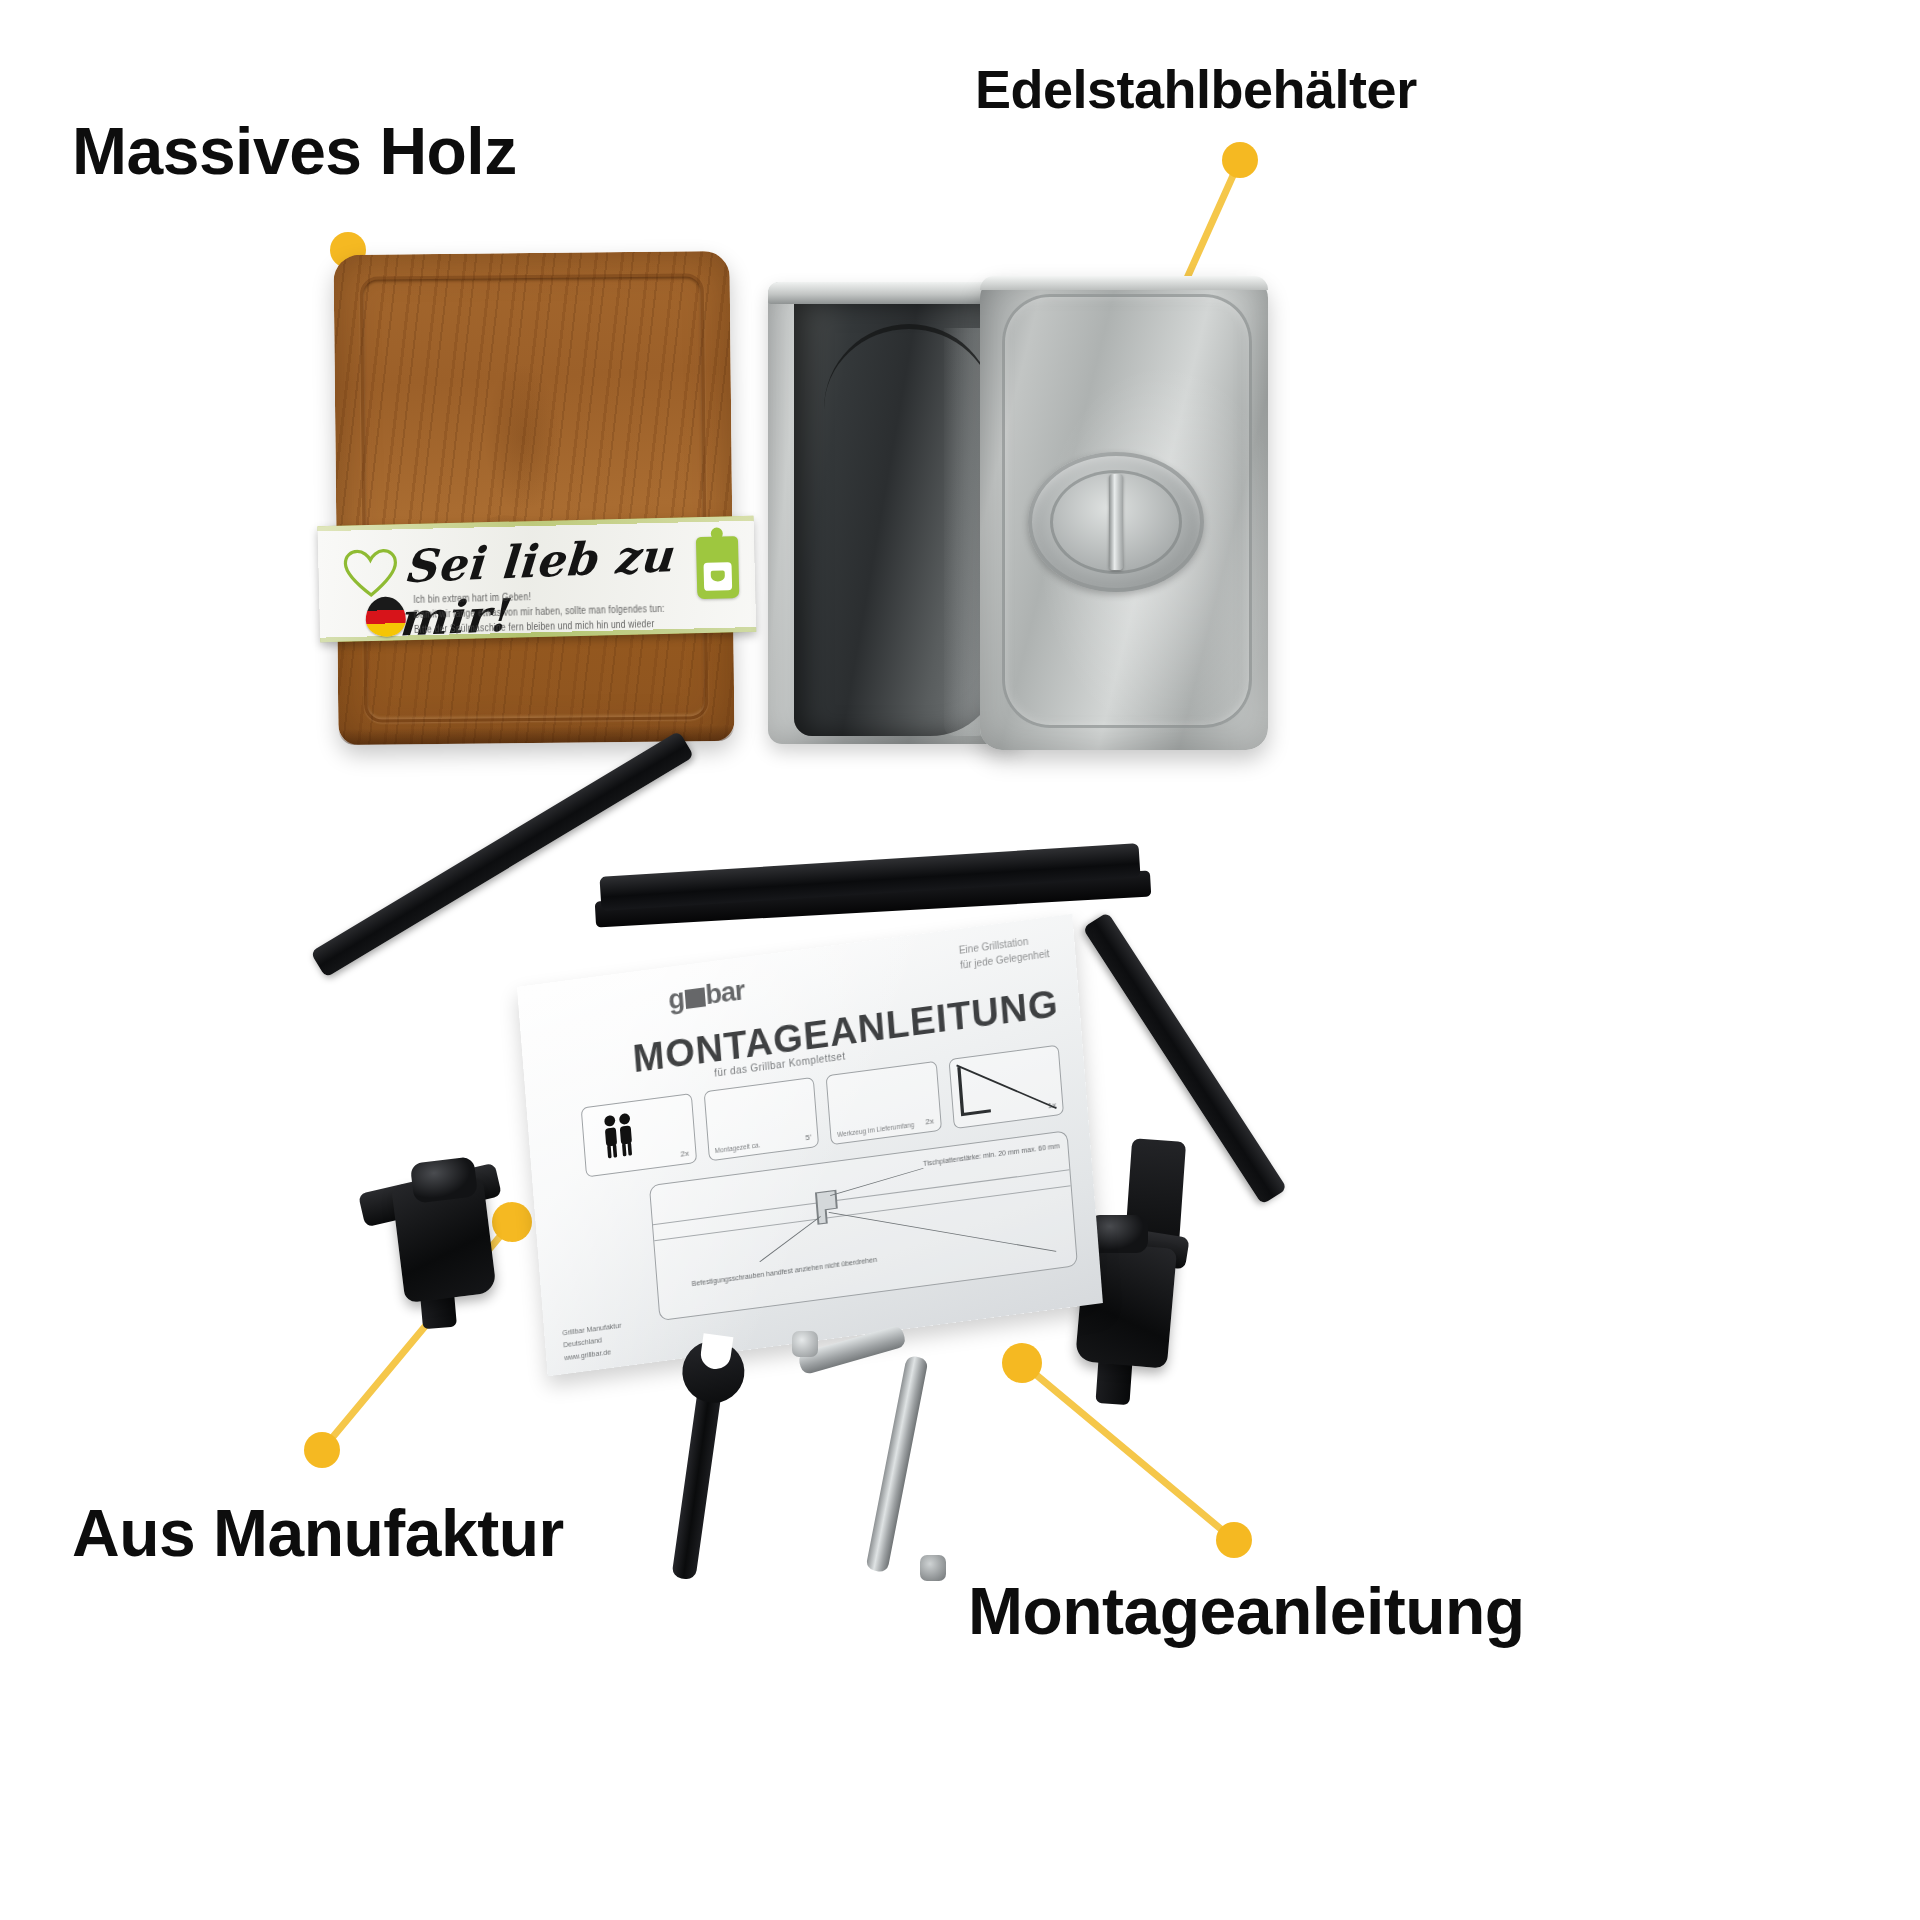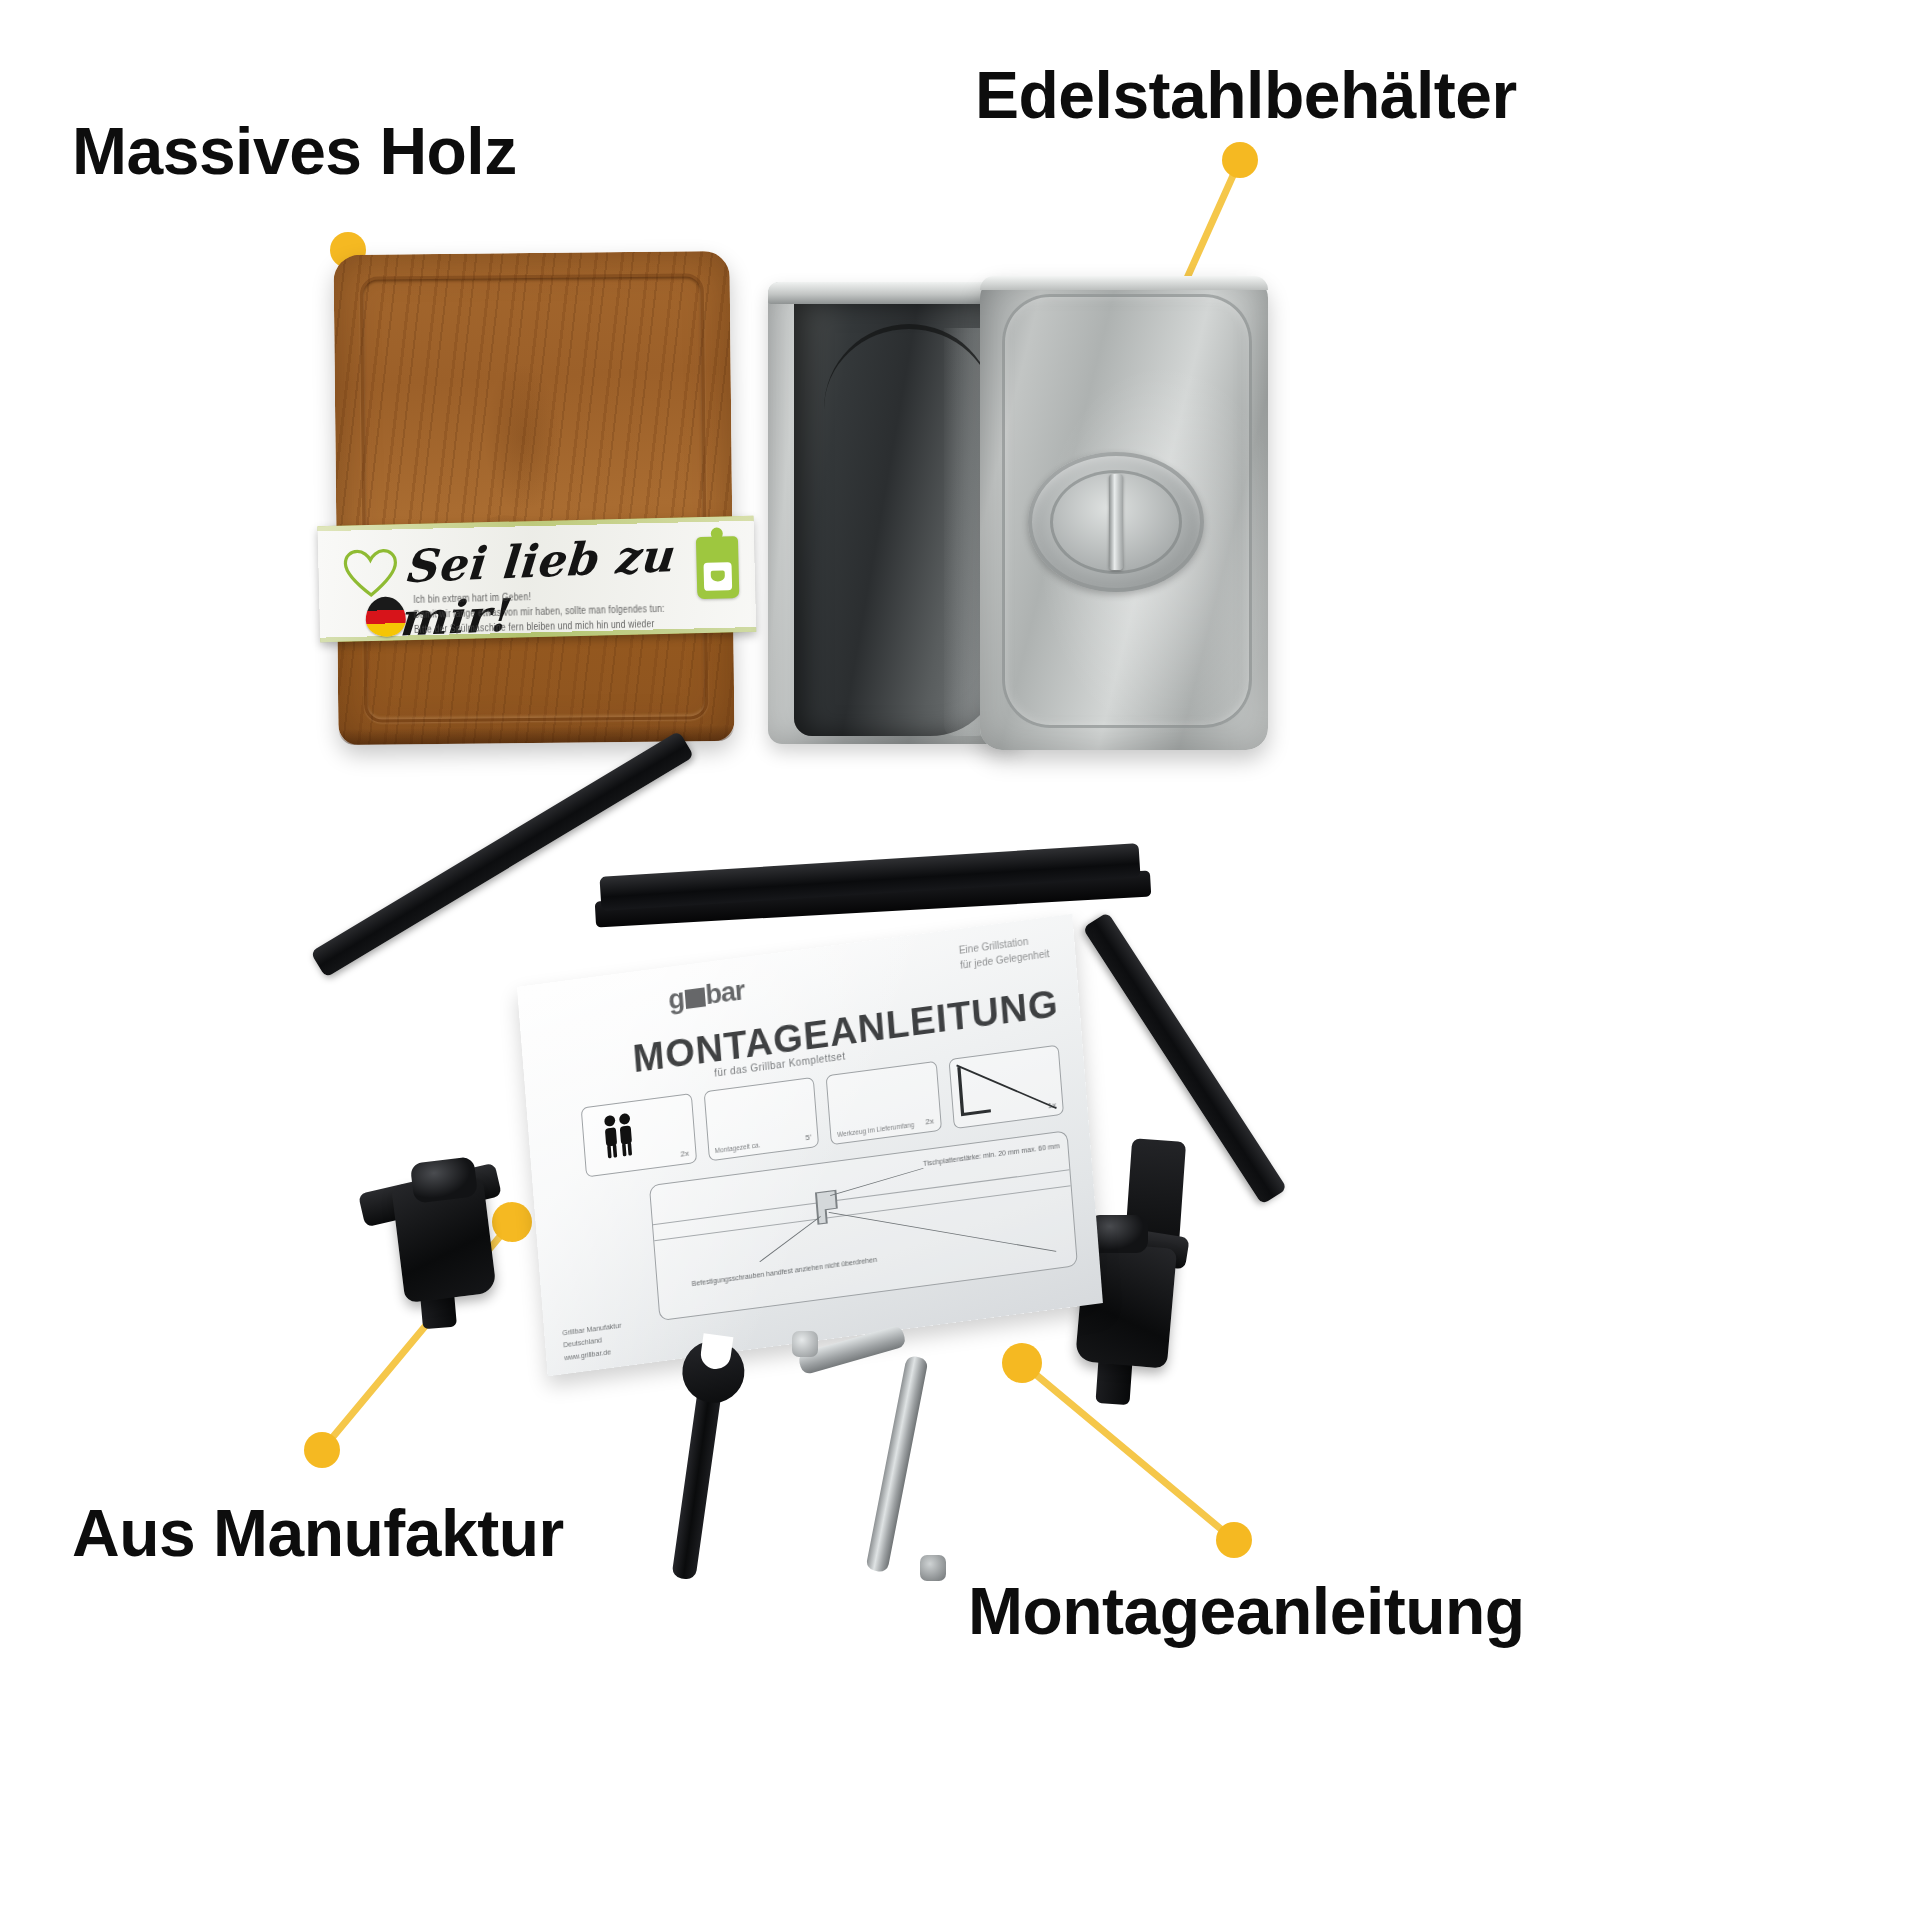--- a/index.html
+++ b/index.html
@@ -6,21 +6,21 @@
   html,body{margin:0;padding:0;background:#fff;}
   body{width:1920px;height:1920px;overflow:hidden;position:relative;
        font-family:"Liberation Sans","DejaVu Sans",sans-serif;}
 
   .stage{position:absolute;inset:0;background:#ffffff;}
 
   
   .callout-label{position:absolute;color:#0d0d0d;font-weight:700;
      letter-spacing:-0.5px;white-space:nowrap;line-height:1;}
   #lbl-holz{left:72px;top:118px;font-size:66px;}
-  #lbl-edelstahl{left:975px;top:62px;font-size:66px;}
+  #lbl-edelstahl{left:975px;top:62px;font-size:54px;}
   #lbl-corten{left:72px;top:1500px;font-size:66px;}
   #lbl-montage{left:968px;top:1578px;font-size:66px;}
 
   
   svg.leaders{position:absolute;left:0;top:0;width:1920px;height:1920px;
      pointer-events:none;}
 
   
   #board-wrap{position:absolute;left:336px;top:253px;width:396px;height:490px;
      transform:rotate(-0.6deg);}

